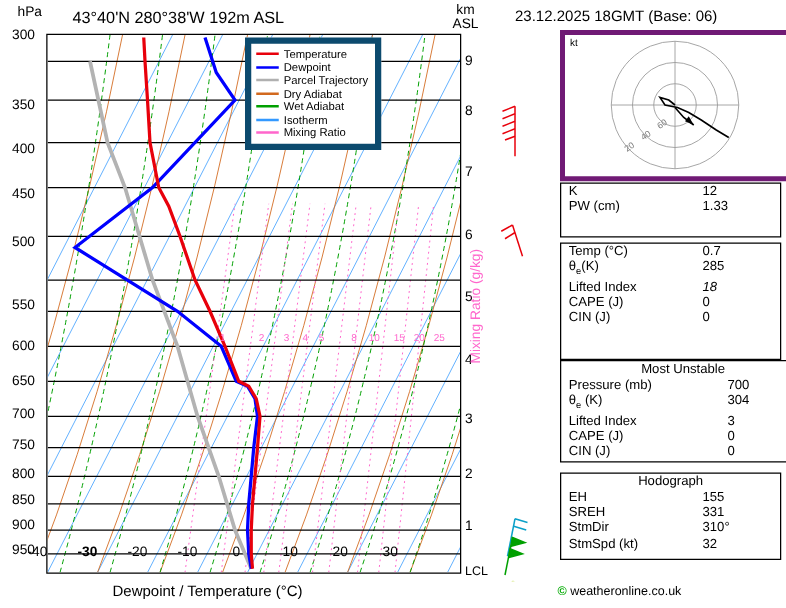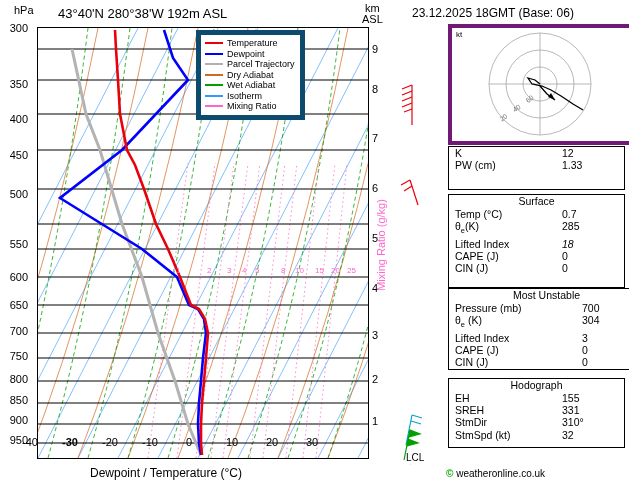--- a/index.html
+++ b/index.html
@@ -153,21 +153,21 @@
 
     <div class="kmlab" style="top:43px;">9</div>
     <div class="kmlab" style="top:83px;">8</div>
     <div class="kmlab" style="top:132px;">7</div>
     <div class="kmlab" style="top:182px;">6</div>
     <div class="kmlab" style="top:232px;">5</div>
     <div class="kmlab" style="top:282px;">4</div>
     <div class="kmlab" style="top:329px;">3</div>
     <div class="kmlab" style="top:373px;">2</div>
     <div class="kmlab" style="top:415px;">1</div>
-    <div class="kmlab" style="top:452px;font-size:10px;margin-left:34px;">LCL</div>
+    <div class="kmlab" style="top:452px;font-size:10px;">LCL</div>
 
     <div class="xlab" style="left:22px;">-40</div>
     <div class="xlab" style="left:62px;font-weight:bold;">-30</div>
     <div class="xlab" style="left:102px;">-20</div>
     <div class="xlab" style="left:142px;">-10</div>
     <div class="xlab" style="left:186px;">0</div>
     <div class="xlab" style="left:226px;">10</div>
     <div class="xlab" style="left:266px;">20</div>
     <div class="xlab" style="left:306px;">30</div>
 
@@ -275,21 +275,20 @@
           <span>K</span>
           <span style="width:56px;">12</span>
         </div>
       <div class="row">
           <span>PW (cm)</span>
           <span style="width:56px;">1.33</span>
         </div>
     </div>
 
     <div class="panel" style="top:194px;width:177px;height:94px;">
-      <div class="hdr">Surface</div>
       <div class="row">
           <span>Temp (°C)</span>
           <span style="width:56px;">0.7</span>
         </div>
       <div class="row">
           <span>θ<sub>e</sub>(K)</span>
           <span style="width:56px;">285</span>
         </div>
       <div class="row">
           <span>Lifted Index</span>

